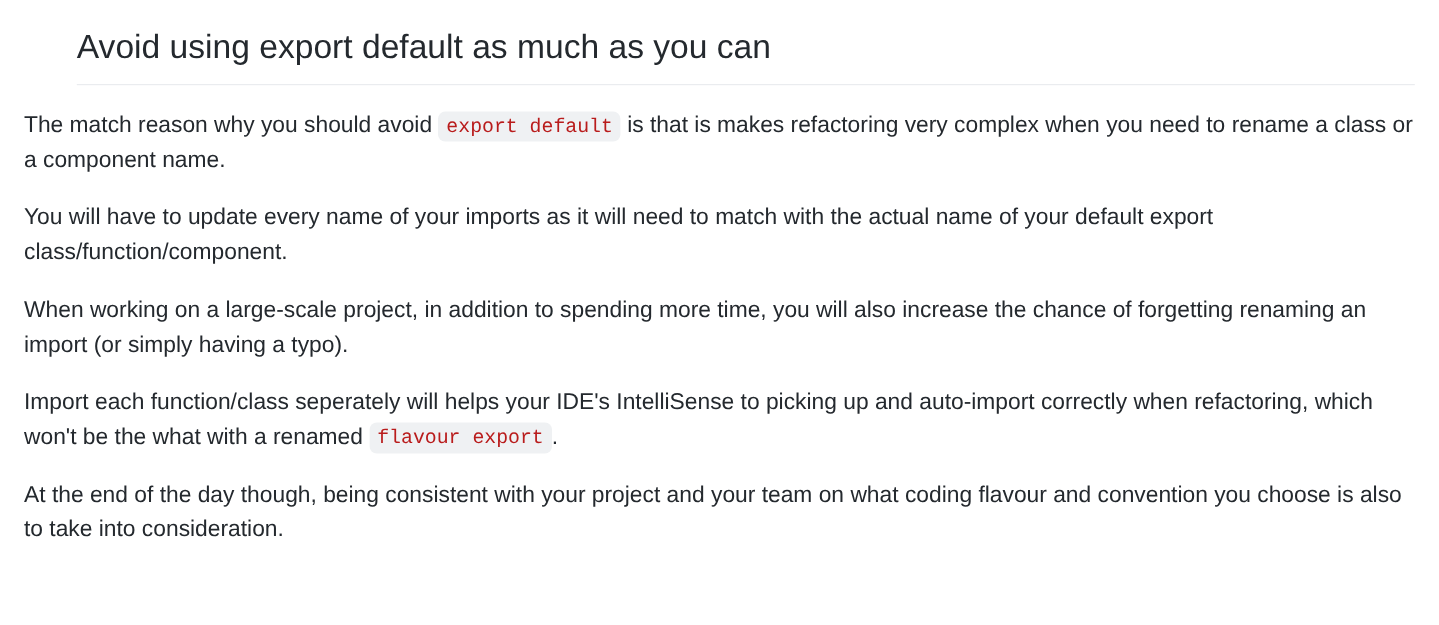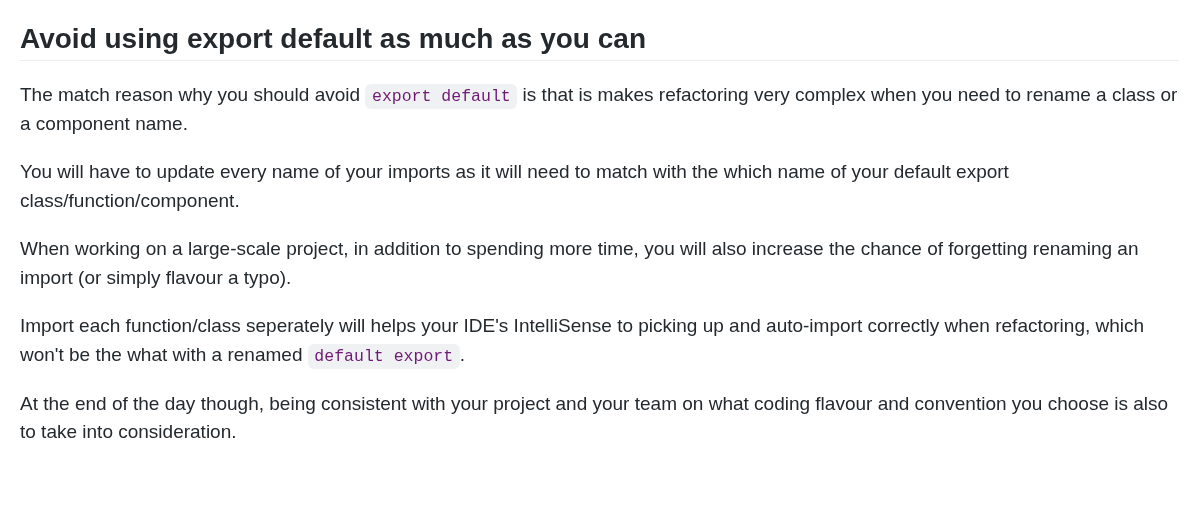--- a/index.html
+++ b/index.html
@@ -11,52 +11,53 @@
       font-family: -apple-system, BlinkMacSystemFont, "Segoe UI", Helvetica, Arial, sans-serif;
       background: #ffffff;
       color: #24292e;
       padding: 18px 20px;
       width: 1199px;
       font-size: 19px;
       line-height: 1.5;
     }
     h2 {
       font-size: 28px;
-      font-weight: 700;
-      padding-bottom: 0;
+      font-weight: 400;
+      padding-bottom: 10px;
       border-bottom: 1px solid #eaecef;
       margin-bottom: 20px;
       color: #24292e;
+      margin-left: 44px;
     }
     p {
       margin-bottom: 20px;
       color: #24292e;
     }
     p:last-child {
       margin-bottom: 16px;
     }
     code {
       font-family: ui-monospace, SFMono-Regular, "SF Mono", Menlo, Consolas, "Liberation Mono", monospace;
       font-size: 0.87em;
       background-color: rgba(175, 184, 193, 0.2);
       padding: 0.2em 0.4em;
       border-radius: 6px;
-      color: #701a75;
+      color: #b91c1c;
     }
   </style>
 </head>
 <body>
 
 <h2>Avoid using export default as much as you can</h2>
 
 <p>
   <span>The match reason why you should avoid </span><code>export default</code><span> is that is makes refactoring very complex when you need to rename a class or a component name.</span>
 </p>
 
-<p>You will have to update every name of your imports as it will need to match with the which name of your default export class/function/component.</p>
+<p>You will have to update every name of your imports as it will need to match with the actual name of your default export class/function/component.</p>
 
-<p>When working on a large-scale project, in addition to spending more time, you will also increase the chance of forgetting renaming an import (or simply flavour a typo).</p>
+<p>When working on a large-scale project, in addition to spending more time, you will also increase the chance of forgetting renaming an import (or simply having a typo).</p>
 
 <p>
-  <span>Import each function/class seperately will helps your IDE's IntelliSense to picking up and auto-import correctly when refactoring, which won't be the what with a renamed </span><code>default export</code><span>.</span>
+  <span>Import each function/class seperately will helps your IDE's IntelliSense to picking up and auto-import correctly when refactoring, which won't be the what with a renamed </span><code>flavour export</code><span>.</span>
 </p>
 
 <p>At the end of the day though, being consistent with your project and your team on what coding flavour and convention you choose is also to take into consideration.</p>
 
 </body></html>

